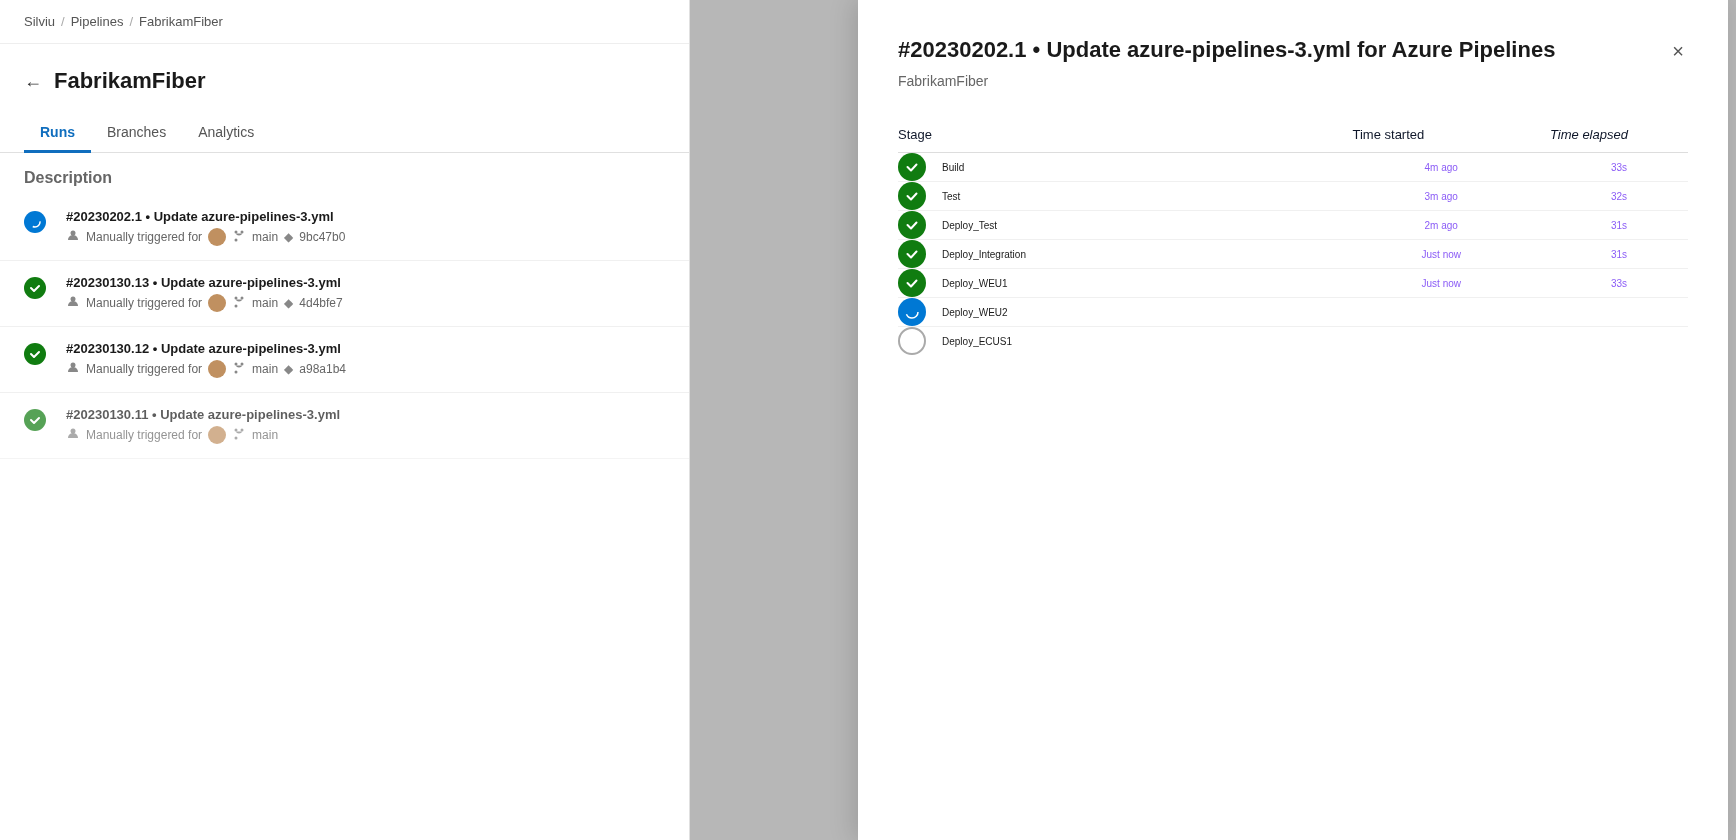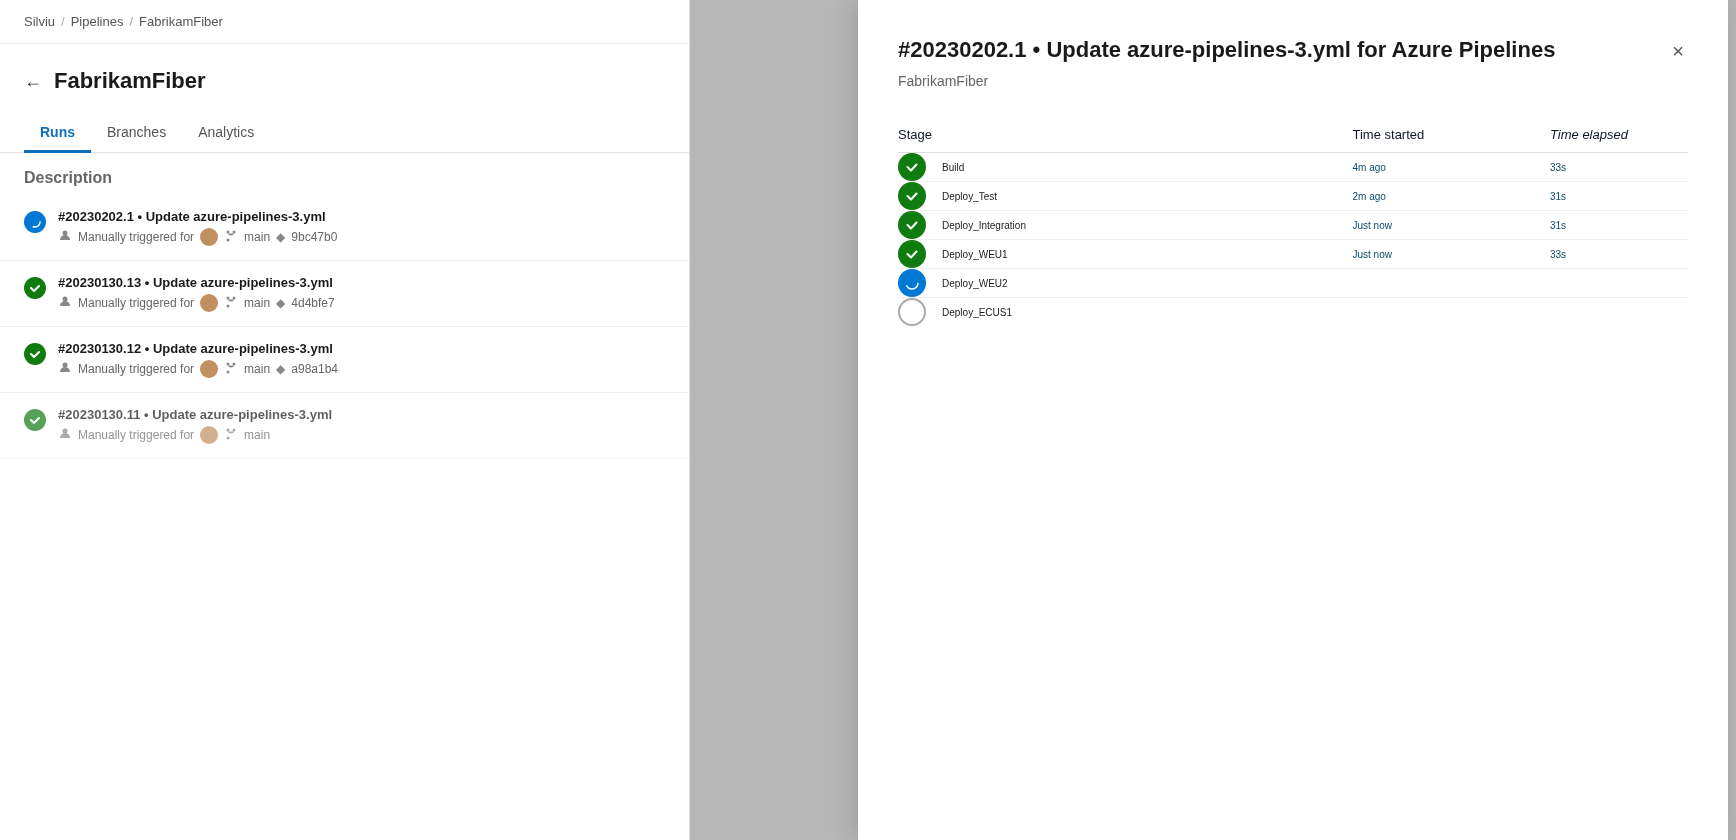--- a/index.html
+++ b/index.html
@@ -83,21 +83,21 @@
       color: #666;
       text-transform: none;
     }
 
     .run-item {
       padding: 14px 24px;
       border-bottom: 1px solid #f0f0f0;
       cursor: pointer;
       display: flex;
       align-items: flex-start;
-      gap: 12px;
+      gap: 20px;
     }
 
     .run-status-icon {
       width: 22px;
       height: 22px;
       border-radius: 50%;
       display: flex;
       align-items: center;
       justify-content: center;
       flex-shrink: 0;
@@ -206,21 +206,22 @@
     }
     .stages-table td {
       padding: 0 0;
       font-size: 10px;
       color: #1a1a1a;
       vertical-align: middle;
     }
     .stages-table td:nth-child(2),
     .stages-table td:nth-child(3) {
       padding-left: 20px;
-      color: #0c4a6e;
+      color: #8b5cf6;
+      text-align: center;
     }
 
     .stage-cell {
       display: flex;
       align-items: center;
       gap: 16px;
     }
 
     .stage-icon {
       width: 28px;
@@ -438,48 +439,62 @@
     <td>33s</td>
   </tr>
         <tr>
     <td>
       <div class="stage-cell">
         <div class="stage-icon success">
       <svg width="16" height="16" viewBox="0 0 16 16" fill="none">
         <path d="M3.5 8l3.5 3.5 5.5-6" stroke="white" stroke-width="2" stroke-linecap="round" stroke-linejoin="round"></path>
       </svg>
     </div>
-        <span>Deploy_Test</span>
-      </div>
-    </td>
-    <td>2m ago</td>
-    <td>31s</td>
+        <span>Test</span>
+      </div>
+    </td>
+    <td>3m ago</td>
+    <td>32s</td>
   </tr>
         <tr>
     <td>
       <div class="stage-cell">
         <div class="stage-icon success">
       <svg width="16" height="16" viewBox="0 0 16 16" fill="none">
         <path d="M3.5 8l3.5 3.5 5.5-6" stroke="white" stroke-width="2" stroke-linecap="round" stroke-linejoin="round"></path>
       </svg>
     </div>
-        <span>Deploy_Integration</span>
-      </div>
-    </td>
-    <td>Just now</td>
+        <span>Deploy_Test</span>
+      </div>
+    </td>
+    <td>2m ago</td>
     <td>31s</td>
   </tr>
         <tr>
     <td>
       <div class="stage-cell">
         <div class="stage-icon success">
       <svg width="16" height="16" viewBox="0 0 16 16" fill="none">
         <path d="M3.5 8l3.5 3.5 5.5-6" stroke="white" stroke-width="2" stroke-linecap="round" stroke-linejoin="round"></path>
       </svg>
     </div>
+        <span>Deploy_Integration</span>
+      </div>
+    </td>
+    <td>Just now</td>
+    <td>31s</td>
+  </tr>
+        <tr>
+    <td>
+      <div class="stage-cell">
+        <div class="stage-icon success">
+      <svg width="16" height="16" viewBox="0 0 16 16" fill="none">
+        <path d="M3.5 8l3.5 3.5 5.5-6" stroke="white" stroke-width="2" stroke-linecap="round" stroke-linejoin="round"></path>
+      </svg>
+    </div>
         <span>Deploy_WEU1</span>
       </div>
     </td>
     <td>Just now</td>
     <td>33s</td>
   </tr>
         <tr>
     <td>
       <div class="stage-cell">
         <div class="stage-icon running">

